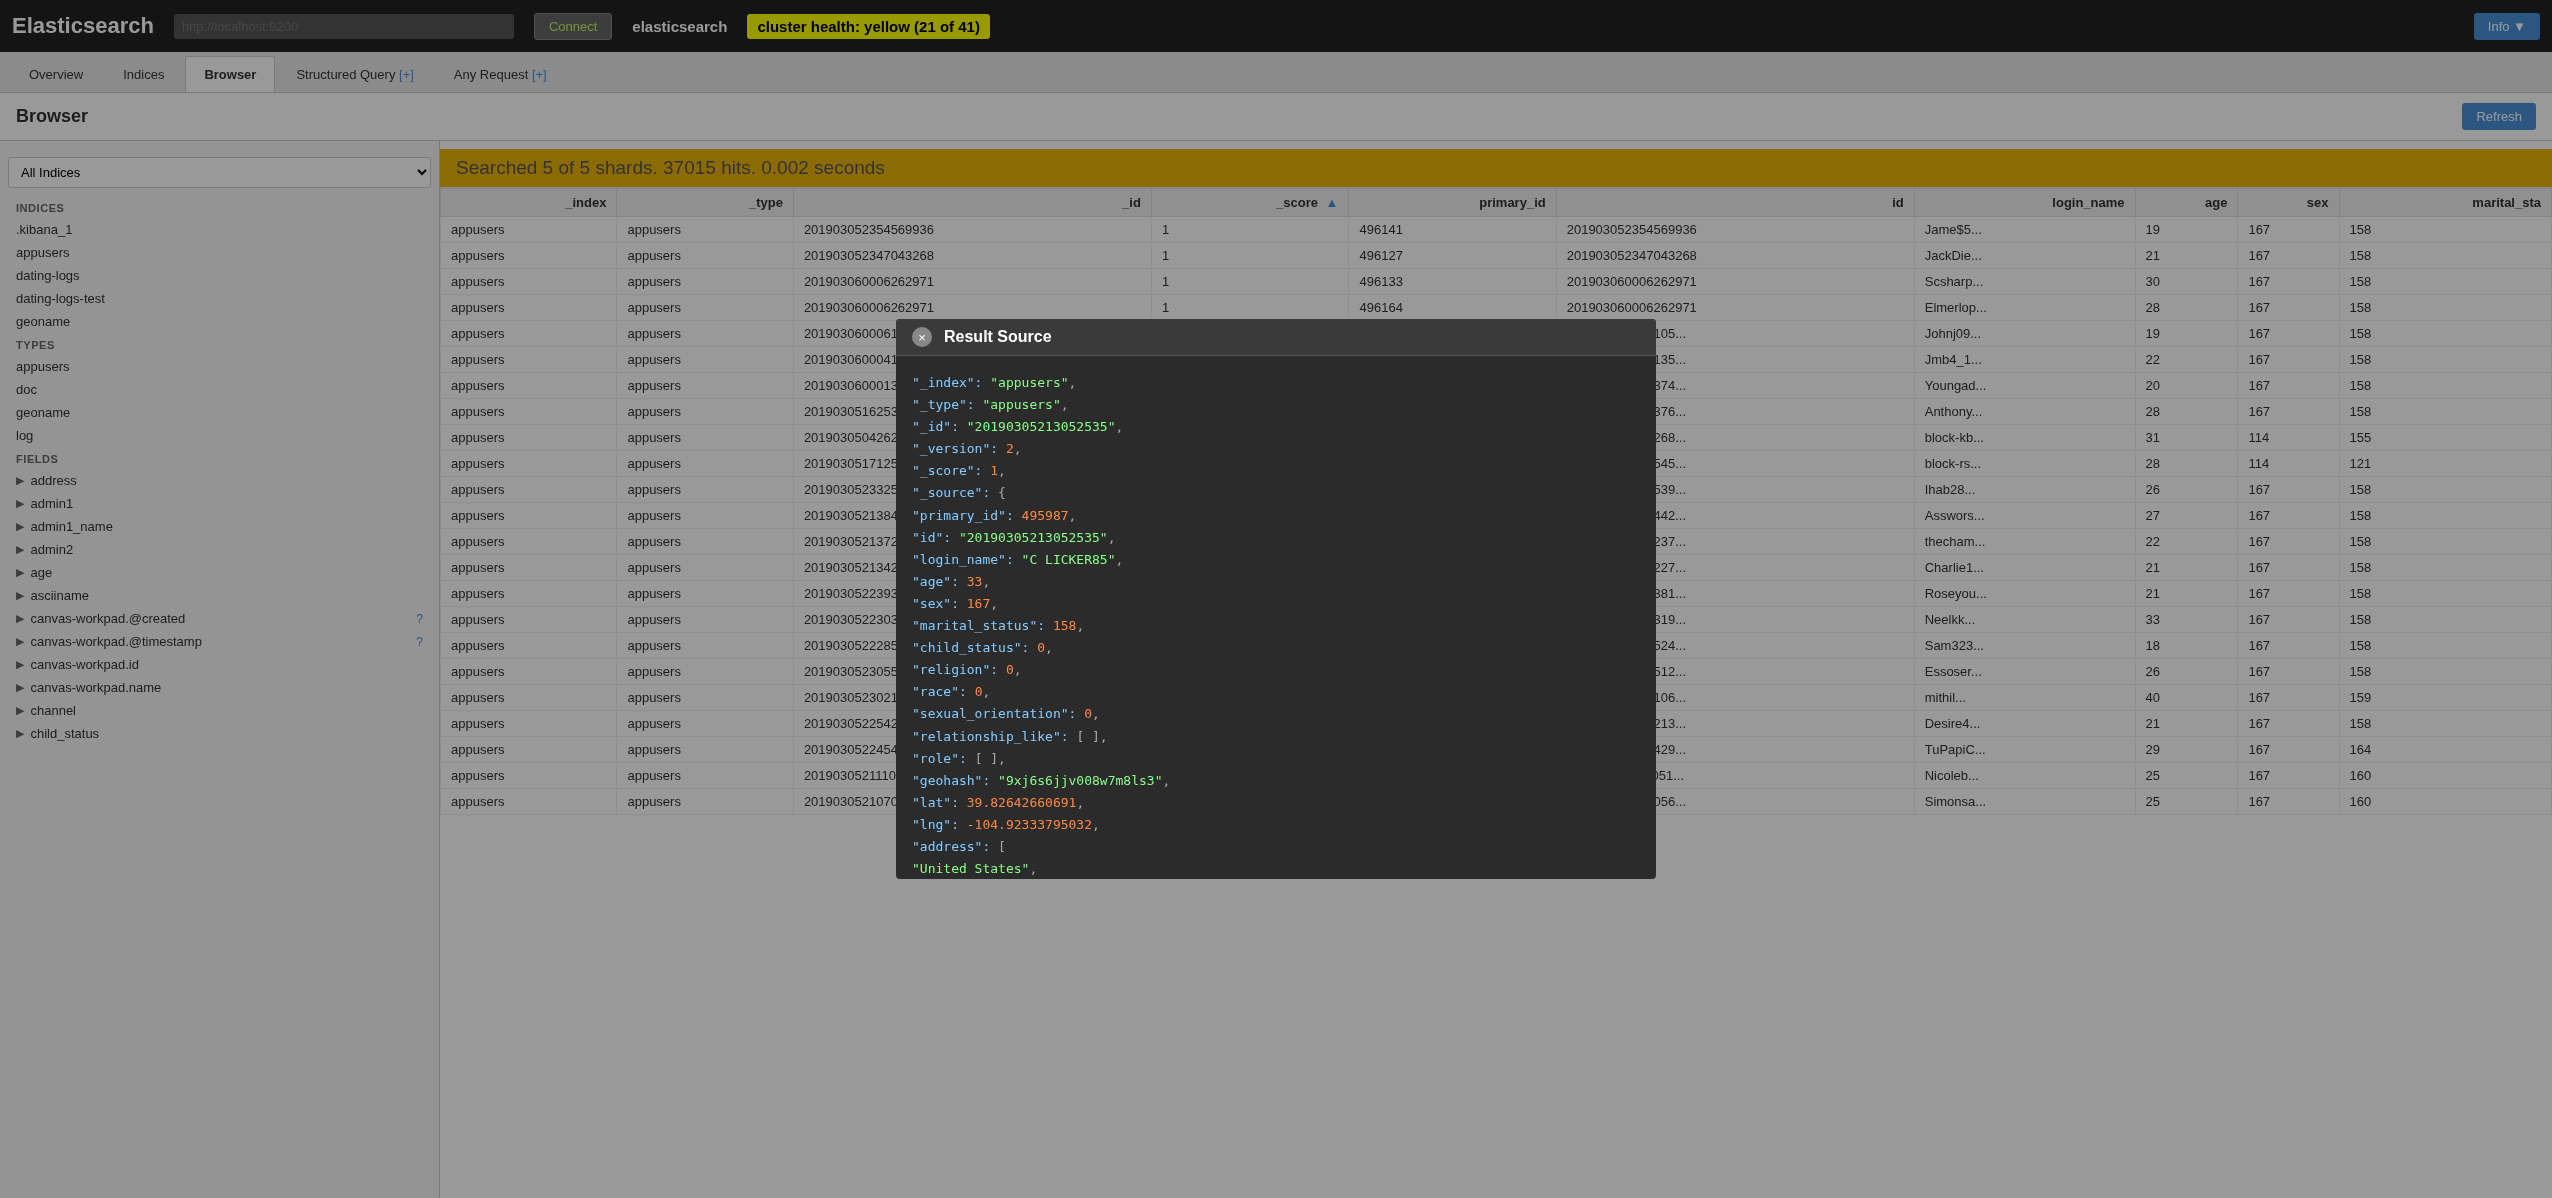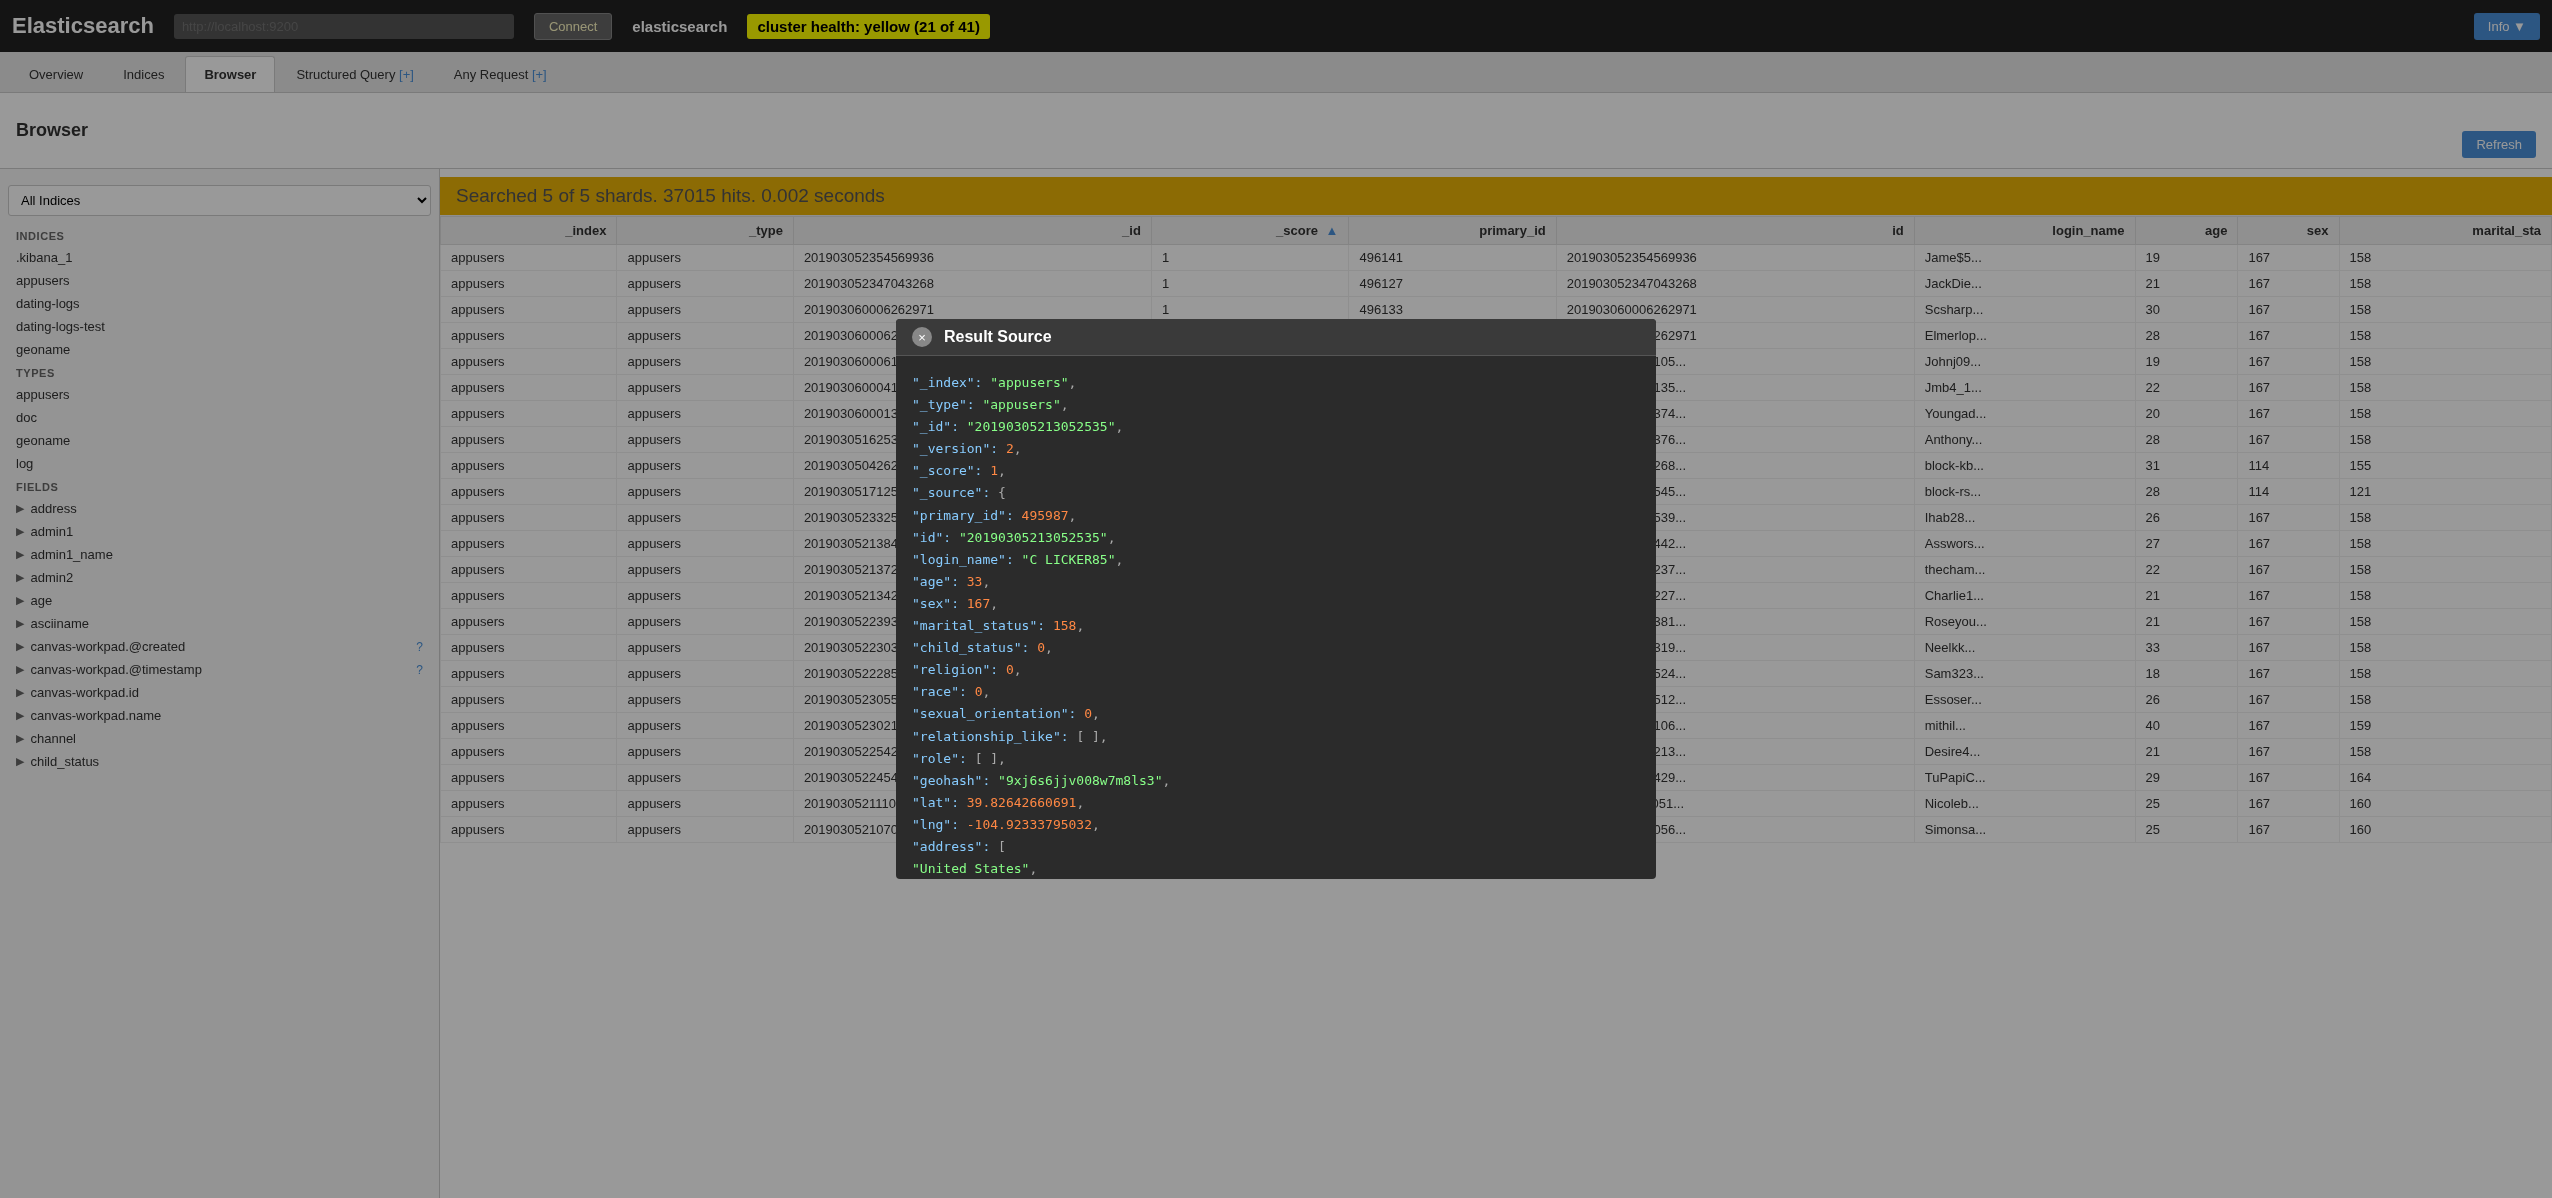--- a/index.html
+++ b/index.html
@@ -26,21 +26,21 @@
       padding: 5px 8px;
       background: #555;
       border: none;
       color: #fff;
       font-size: 13px;
       border-radius: 3px;
     }
     #connect-btn {
       padding: 5px 14px;
       background: #666;
-      color: #fef9c3;
+      color: #bef264;
       border: 1px solid #888;
       border-radius: 3px;
       cursor: pointer;
       font-size: 13px;
     }
     #cluster-name {
       color: #fff;
       font-size: 15px;
       font-weight: bold;
     }
@@ -118,21 +118,20 @@
       flex: 1;
     }
     #refresh-btn {
       padding: 6px 14px;
       background: #4a90d9;
       color: #fff;
       border: none;
       border-radius: 3px;
       cursor: pointer;
       font-size: 13px;
-      margin-top: 28px;
     }
 
     
     #indices-select {
       width: calc(100% - 16px);
       margin: 8px;
       padding: 6px 8px;
       border: 1px solid #ccc;
       border-radius: 3px;
       background: #fff;

